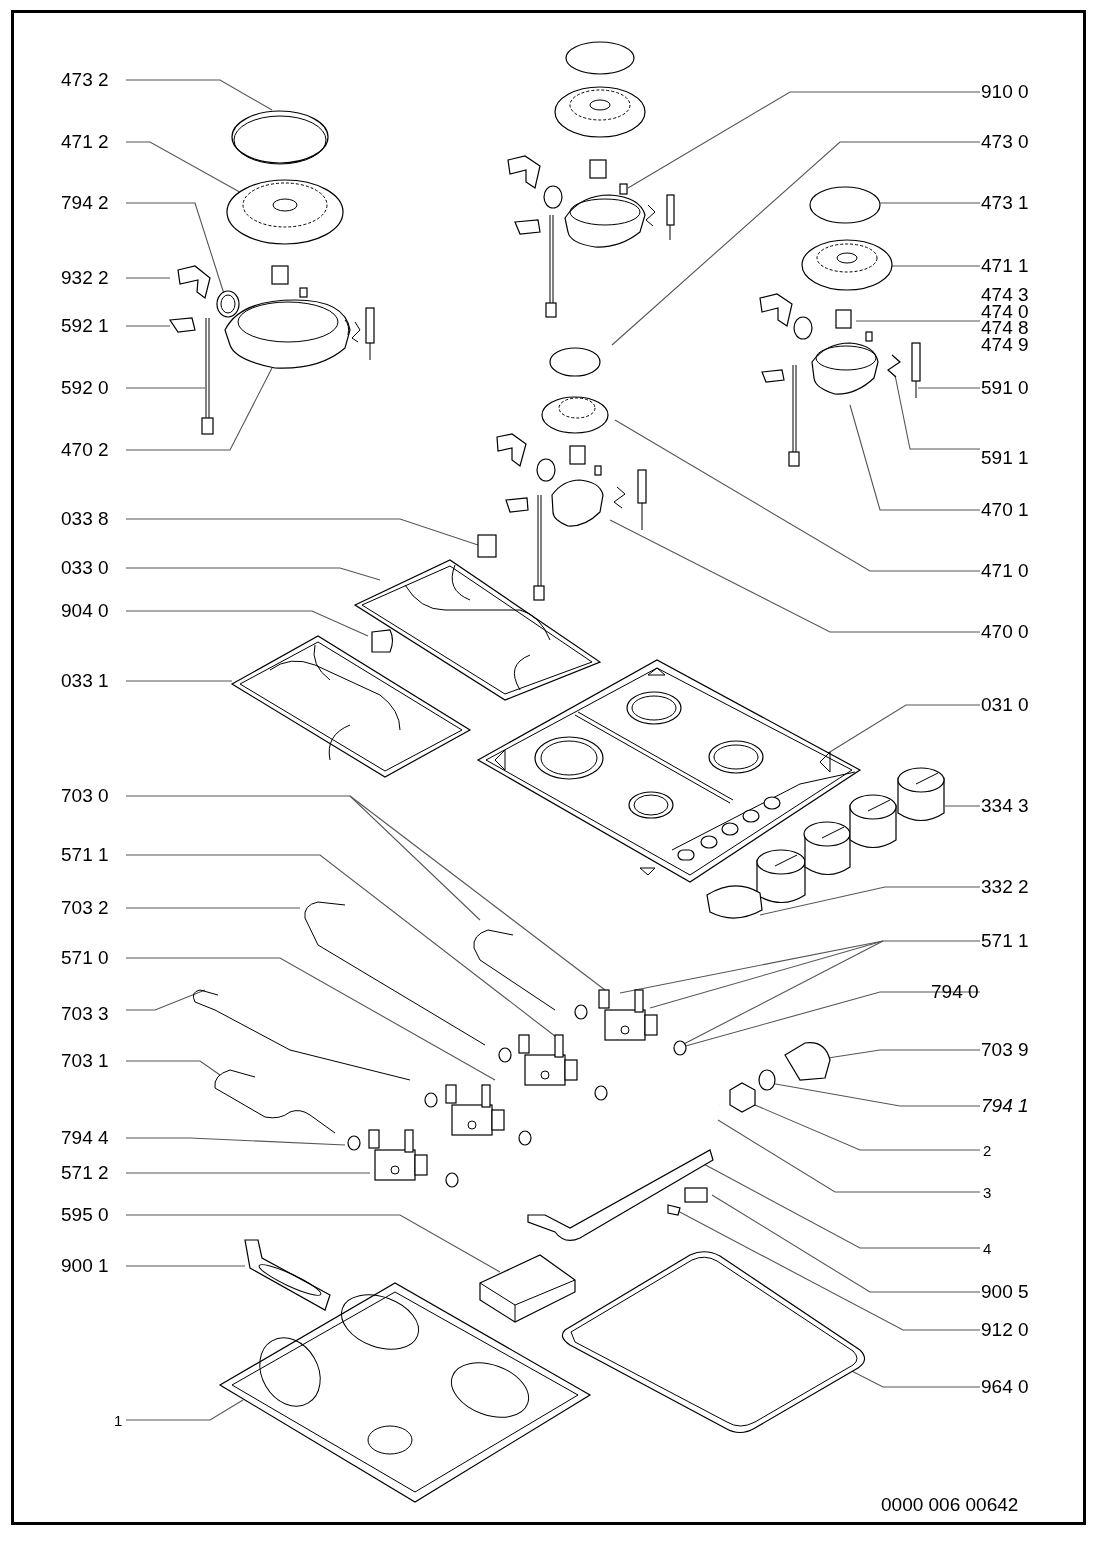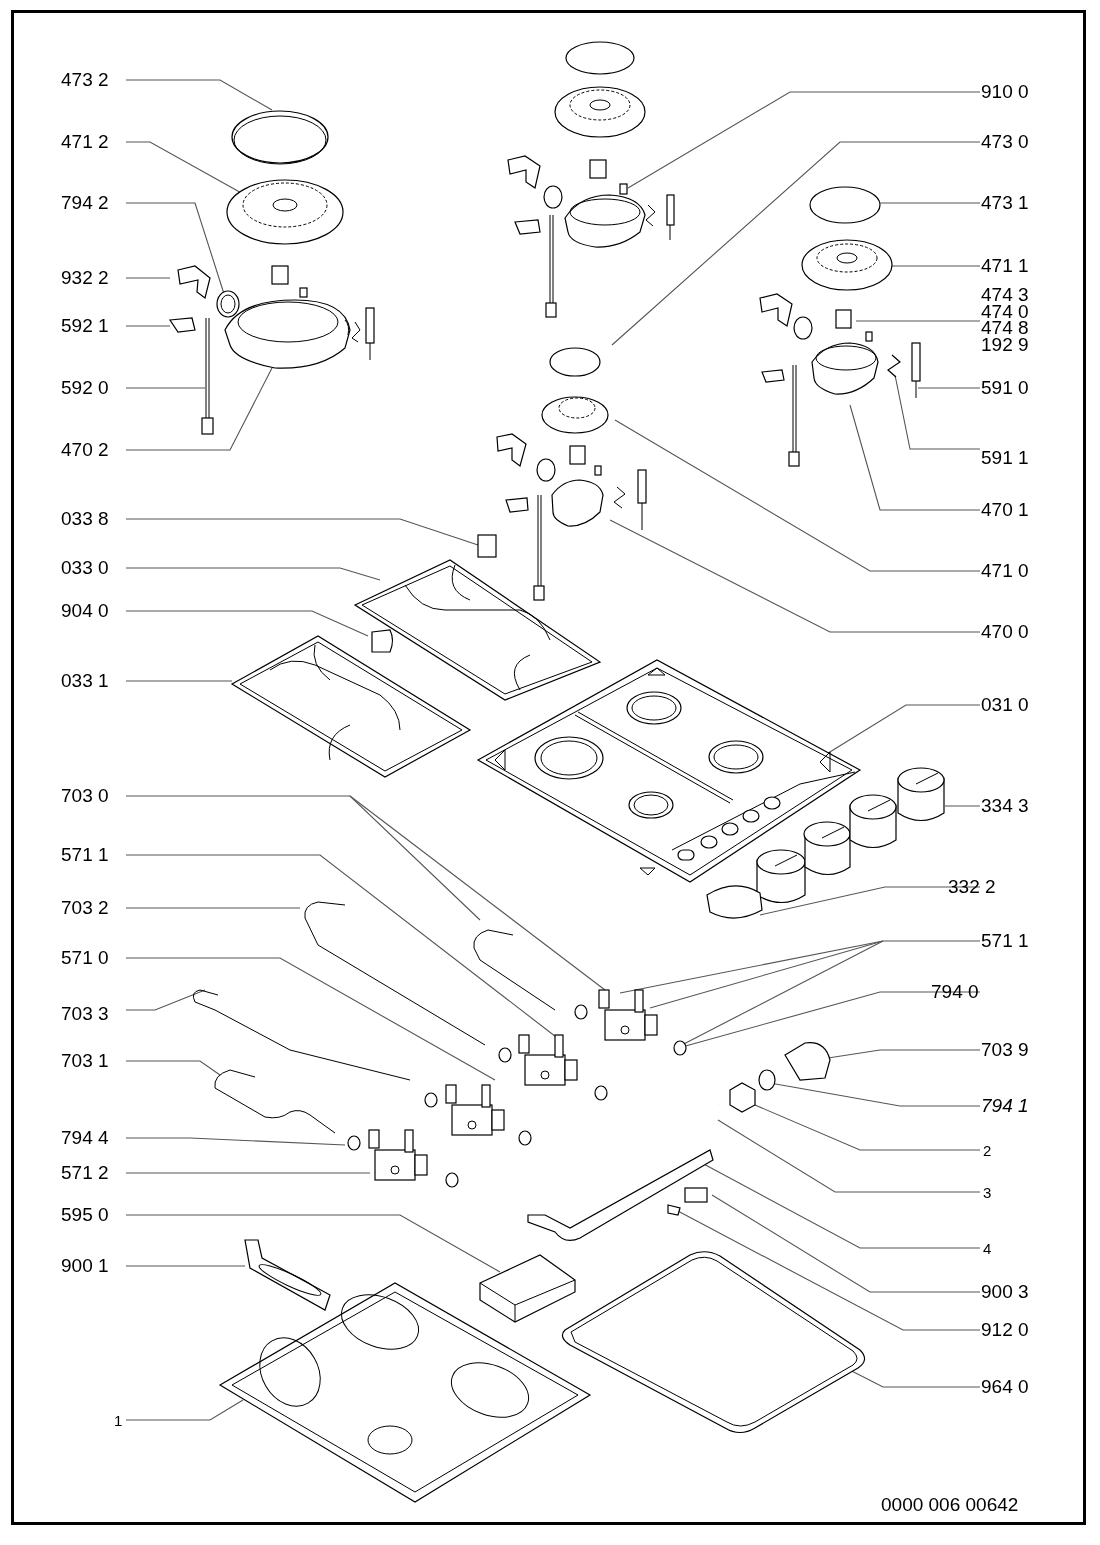--- a/index.html
+++ b/index.html
@@ -309,34 +309,34 @@
 <div class="lbl small" style="left:114px; top:1413px;">1</div>
 
 <div class="lbl" style="left:981px; top:82px;">910 0</div>
 <div class="lbl" style="left:981px; top:132px;">473 0</div>
 <div class="lbl" style="left:981px; top:193px;">473 1</div>
 <div class="lbl" style="left:981px; top:256px;">471 1</div>
 <div class="stack" style="left:981px; top:287px;">
   <div>474 3</div>
   <div>474 0</div>
   <div>474 8</div>
-  <div>192 9</div>
+  <div>474 9</div>
 </div>
 <div class="lbl" style="left:981px; top:378px;">591 0</div>
 <div class="lbl" style="left:981px; top:439px;margin-top:9px;">591 1</div>
 <div class="lbl" style="left:981px; top:500px;">470 1</div>
 <div class="lbl" style="left:981px; top:561px;">471 0</div>
 <div class="lbl" style="left:981px; top:622px;">470 0</div>
 <div class="lbl" style="left:981px; top:695px;">031 0</div>
 <div class="lbl" style="left:981px; top:796px;">334 3</div>
-<div class="lbl" style="left:948px; top:877px;">332 2</div>
+<div class="lbl" style="left:981px; top:877px;">332 2</div>
 <div class="lbl" style="left:981px; top:931px;">571 1</div>
 <div class="lbl" style="left:931px; top:982px;">794 0</div>
 <div class="lbl" style="left:981px; top:1040px;">703 9</div>
 <div class="lbl" style="left:981px; top:1096px;font-style:italic;">794 1</div>
 <div class="lbl small" style="left:983px; top:1143px;">2</div>
 <div class="lbl small" style="left:983px; top:1185px;">3</div>
 <div class="lbl small" style="left:983px; top:1241px;">4</div>
-<div class="lbl" style="left:981px; top:1282px;">900 3</div>
+<div class="lbl" style="left:981px; top:1282px;">900 5</div>
 <div class="lbl" style="left:981px; top:1320px;">912 0</div>
 <div class="lbl" style="left:981px; top:1377px;">964 0</div>
 
 <div class="lbl" style="left:881px; top:1495px;">0000 006 00642</div>
 
 </body></html>

